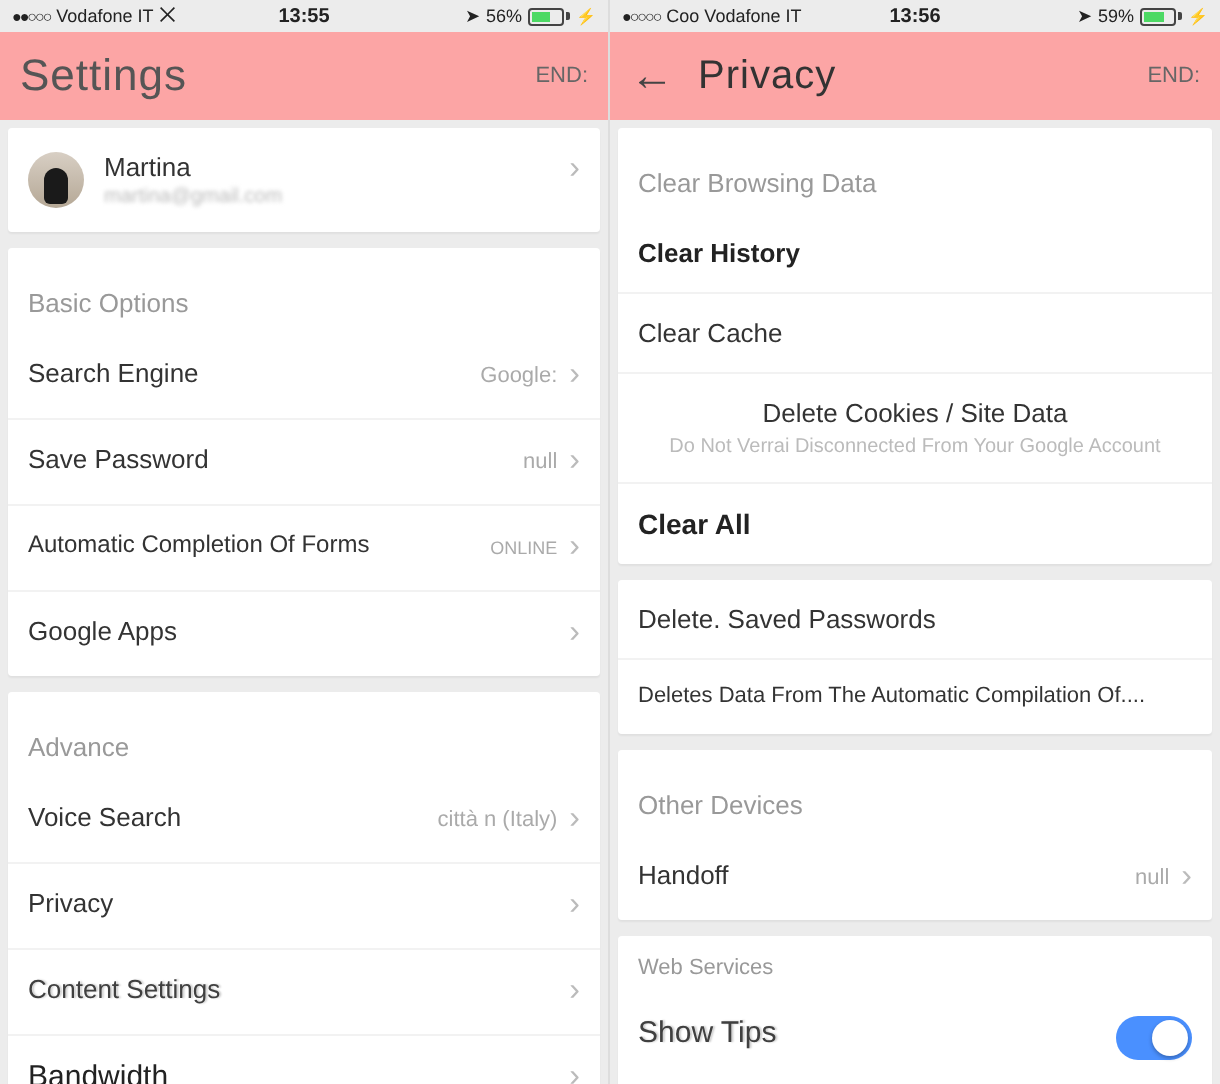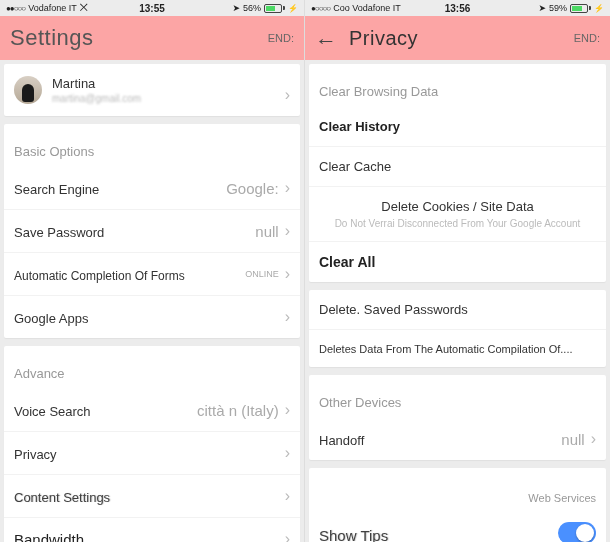--- a/index.html
+++ b/index.html
@@ -75,28 +75,27 @@
       border-radius: 2px;
       margin-bottom: 8px;
       box-shadow: 0 1px 1px rgba(0,0,0,0.05);
     }
     .group-header {
       padding: 20px 10px 8px;
       font-size: 13px;
       color: #999;
     }
     .section-row {
-      padding: 24px 10px 6px;
+      padding: 10px 10px 6px;
       font-size: 11px;
       color: #999;
-      text-align: right;
     }
     .row {
       display: flex;
-      align-items: flex-end;
+      align-items: flex-start;
       justify-content: space-between;
       padding: 12px 10px;
       min-height: 38px;
       border-top: 1px solid #f2f2f2;
       cursor: pointer;
     }
     .row:first-child, .group-header + .row, .section-row + .row { border-top: none; }
     .row-left {
       display: flex;
       align-items: center;
@@ -118,21 +117,21 @@
       color: #404040;
       filter: blur(0.3px);
       text-shadow: 1px 0 1px rgba(0,0,0,0.2);
     }
     .row-sub {
       font-size: 10px;
       color: #bbb;
       margin-top: 2px;
     }
     .row-value {
-      font-size: 15px;
+      font-size: 11px;
       color: #aaa;
       margin-right: 6px;
     }
     .row-right {
       display: flex;
       align-items: center;
     }
     .chevron {
       font-size: 16px;
       color: #bbb;

